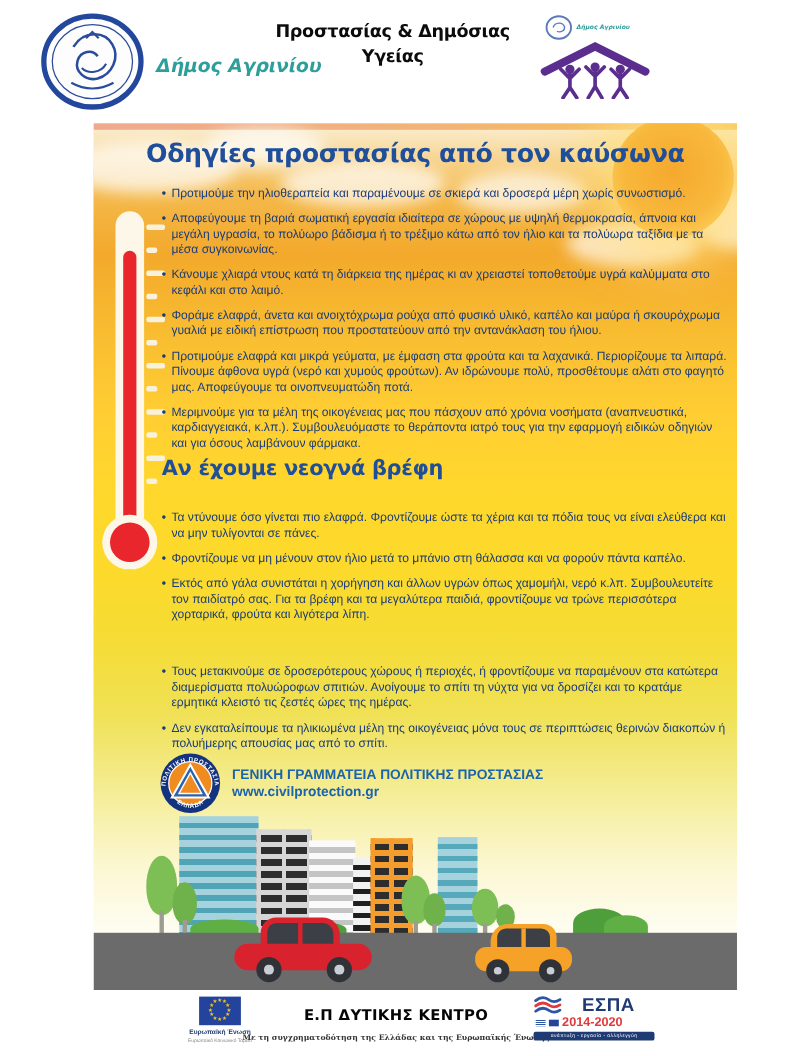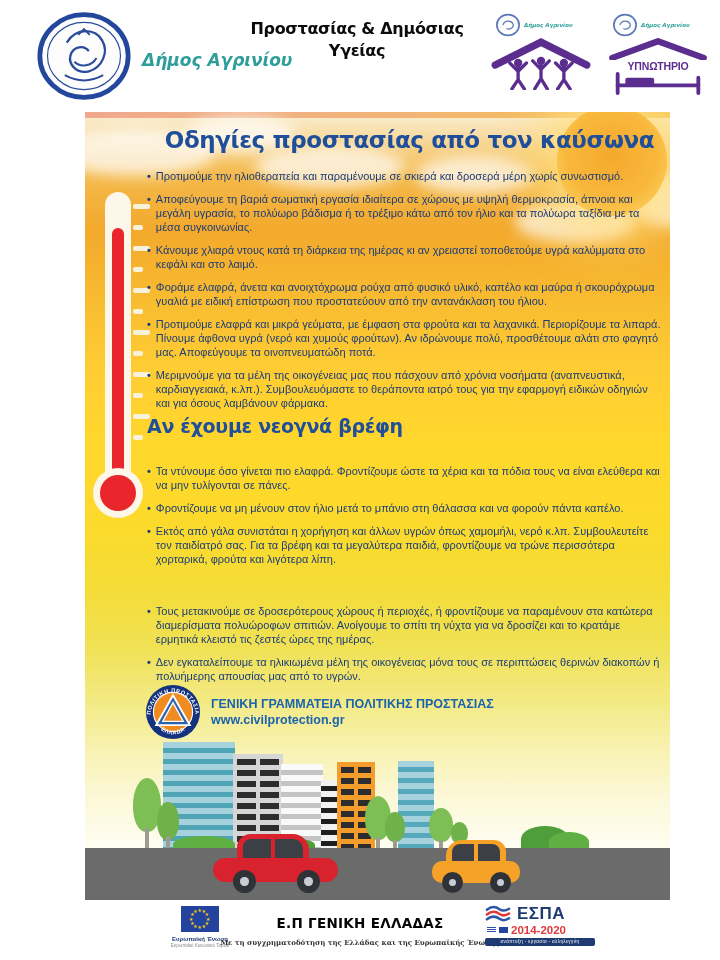--- a/index.html
+++ b/index.html
@@ -26,21 +26,21 @@
       #F9BE31 25%,#FFCD33 33%,#FFD72C 42%,#FCDA2B 52%,#F5DC36 60%,#F0E155 68%,
       #F3EA86 75%,#F8F2B2 81%,#FCF8D8 87%,#FEFDF0 93%,#FFFFFF 100%);}
   .top-strip{position:absolute;left:0;top:0;width:585px;height:6px;
     background:linear-gradient(90deg,#EFA98E,#F2B476 55%,#F5C14E);}
   .cloud{position:absolute;background:#fff;border-radius:50%;filter:blur(7px);opacity:.7;}
   .sun{position:absolute;left:472px;top:-6px;width:110px;height:110px;border-radius:50%;
     background:radial-gradient(circle at 50% 45%,#F5A92D 0%,#F8B83C 55%,#FCCB57 78%,#FFDC82 100%);
     box-shadow:0 0 46px 24px rgba(255,224,130,.8);}
 
   .poster-title{position:absolute;left:45px;top:12px;width:495px;text-align:center;
-    font:bold 23px/32px "DejaVu Sans",sans-serif;color:#1F4E9A;letter-spacing:-.4px;margin-left:32px;}
+    font:bold 23px/32px "DejaVu Sans",sans-serif;color:#1F4E9A;letter-spacing:-.4px;}
 
   .tips{position:absolute;left:62px;width:516px;color:#1B3C78;
     font:normal 11px/14px "Liberation Sans",sans-serif;}
   #tipsA{top:57px;} #tipsB{top:352px;} #tipsC{top:492px;}
   .bullet{display:flex;gap:5px;margin-bottom:9px;}
   .b-dot{flex:0 0 auto;font-weight:bold;line-height:14px;}
   .section-head{position:absolute;left:62px;font:bold 19px/24px "DejaVu Sans",sans-serif;
     color:#1F4E9A;letter-spacing:-.3px;}
   #headB{top:302px;} #headC{top:457px;}
 
@@ -98,21 +98,21 @@
   
   .eu-block{position:absolute;left:170px;top:906px;width:60px;text-align:center;}
   .eu-flag{position:relative;width:38px;height:26px;background:#24439C;margin:0 auto;}
   .eu-flag span{position:absolute;color:#F7C91E;font-size:5px;line-height:5px;}
   .eu-l1{font:bold 6px/8px "Liberation Sans",sans-serif;color:#1F3B73;margin-top:3px;}
   .eu-l2{font:normal 4.5px/6px "Liberation Sans",sans-serif;color:#888;}
   .program-block{position:absolute;left:200px;top:915px;width:320px;text-align:center;}
   .prog-title{font:bold 13.5px/16px "DejaVu Sans",sans-serif;color:#050505;letter-spacing:.3px;}
   .prog-sub{margin-top:7px;font:bold 7px/9px "DejaVu Serif",serif;color:#333;}
   .espa-block{position:absolute;left:485px;top:905px;width:130px;}
-  .espa-row1{display:flex;align-items:center;gap:6px;}
+  .espa-row1{display:flex;align-items:center;gap:18px;}
   .espa-name{font:bold 17px/18px "Liberation Sans",sans-serif;color:#1F3B73;letter-spacing:.5px;}
   .espa-row2{display:flex;align-items:center;gap:3px;margin-top:1px;margin-left:2px;}
   .flag-chip{width:9px;height:6px;}
   .chip-gr{background:repeating-linear-gradient(180deg,#2B55A5 0 1px,#fff 1px 2px);}
   .chip-eu{background:#24439C;}
   .espa-period{font:bold 11.5px/12px "Liberation Sans",sans-serif;color:#E0393E;}
   .espa-bar{margin-top:2px;width:110px;height:8px;background:#1F3B73;border-radius:2px;
     font:normal 4.5px/8px "Liberation Sans",sans-serif;color:#fff;text-align:center;letter-spacing:.4px;}
 </style>
 </head>
@@ -151,41 +151,20 @@
           <circle cx="28" cy="24" r="4" stroke="none"></circle>
             <path d="M28,28 V40 M28,32 L20,24 M28,32 L36,24 M28,40 L22,49 M28,40 L34,49" fill="none"></path>
           <circle cx="50" cy="22" r="4" stroke="none"></circle>
             <path d="M50,26 V39 M50,30 L42,22 M50,30 L58,22 M50,39 L44,49 M50,39 L56,49" fill="none"></path>
           <circle cx="72" cy="24" r="4" stroke="none"></circle>
             <path d="M72,28 V40 M72,32 L64,24 M72,32 L80,24 M72,40 L66,49 M72,40 L78,49" fill="none"></path>
         </g>
       </svg>
     </div>
 
-    <div class="hlogo ypn">
-      <div class="mini-seal-row">
-        <svg viewBox="0 0 30 28">
-          <ellipse cx="15" cy="14" rx="13" ry="12" fill="#FDFDFD" stroke="#5B79B9" stroke-width="2"></ellipse>
-          <path d="M9,14 C11,8 19,8 21,13 C22,17 17,20 13,18" fill="none" stroke="#5B79B9" stroke-width="1.4"></path>
-        </svg>
-        <span class="mini-seal-label">Δήμος Αγρινίου</span>
-      </div>
-      <svg class="glyph" width="104" height="22" viewBox="0 0 100 21">
-        <path d="M6,19 L50,3 L94,19" fill="none" stroke="#5B2D8E" stroke-width="6" stroke-linecap="round"></path>
-      </svg>
-      <div class="cap">ΥΠΝΩΤΗΡΙΟ</div>
-      <svg class="glyph" width="96" height="24" viewBox="0 0 100 25">
-        <g stroke="#5B2D8E" stroke-width="4" stroke-linecap="round" fill="#5B2D8E">
-          <path d="M8,2 V22" fill="none"></path>
-            <path d="M92,6 V22" fill="none"></path>
-          <rect x="16" y="6" width="30" height="8" rx="2" stroke="none"></rect>
-          <path d="M8,14 H92" fill="none"></path>
-        </g>
-      </svg>
-    </div>
   </div>
 
   <div class="poster">
     <div class="top-strip"></div>
 
     <div class="cloud" style="left:-30px;top:16px;width:160px;height:48px;"></div>
     <div class="cloud" style="left:100px;top:4px;width:110px;height:36px;"></div>
     <div class="cloud" style="left:170px;top:34px;width:150px;height:42px;"></div>
     <div class="cloud" style="left:330px;top:44px;width:120px;height:38px;"></div>
     <div class="cloud" style="left:430px;top:90px;width:120px;height:40px;"></div>
@@ -259,21 +238,21 @@
         </div>
       </div>
 
     <div class="tips" id="tipsC">
         <div class="bullet">
           <span class="b-dot">•</span>
           <span>Τους μετακινούμε σε δροσερότερους χώρους ή περιοχές, ή φροντίζουμε να παραμένουν στα κατώτερα διαμερίσματα πολυώροφων σπιτιών. Ανοίγουμε το σπίτι τη νύχτα για να δροσίζει και το κρατάμε ερμητικά κλειστό τις ζεστές ώρες της ημέρας.</span>
         </div>
         <div class="bullet">
           <span class="b-dot">•</span>
-          <span>Δεν εγκαταλείπουμε τα ηλικιωμένα μέλη της οικογένειας μόνα τους σε περιπτώσεις θερινών διακοπών ή πολυήμερης απουσίας μας από το υγρών.</span>
+          <span>Δεν εγκαταλείπουμε τα ηλικιωμένα μέλη της οικογένειας μόνα τους σε περιπτώσεις θερινών διακοπών ή πολυήμερης απουσίας μας από το σπίτι.</span>
         </div>
       </div>
 
     <div class="cp-row">
       <svg class="cp-badge" viewBox="0 0 60 60">
         <circle cx="30" cy="30" r="29" fill="#14337E"></circle>
         <circle cx="30" cy="30" r="21" fill="#EF8B1F" stroke="#FFFFFF" stroke-width="1.2"></circle>
         <path d="M30,12 L48,44 L12,44 Z" fill="#2D62AC" stroke="#FFFFFF" stroke-width="2"></path>
         <path d="M30,20 L41,40 L19,40 Z" fill="#EF8B1F" stroke="#FFFFFF" stroke-width="1.4"></path>
         <defs>
@@ -348,21 +327,21 @@
     </div>
   </div>
 
   <div class="eu-block">
     <div class="eu-flag"><i style="all:unset"></i><span style="left: 16.5px; top: 2px;">★</span><span style="left: 20.75px; top: 3.13878px;">★</span><span style="left: 23.8612px; top: 6.25px;">★</span><span style="left: 25px; top: 10.5px;">★</span><span style="left: 23.8612px; top: 14.75px;">★</span><span style="left: 20.75px; top: 17.8612px;">★</span><span style="left: 16.5px; top: 19px;">★</span><span style="left: 12.25px; top: 17.8612px;">★</span><span style="left: 9.13878px; top: 14.75px;">★</span><span style="left: 8px; top: 10.5px;">★</span><span style="left: 9.13878px; top: 6.25px;">★</span><span style="left: 12.25px; top: 3.13878px;">★</span></div>
     <div class="eu-l1">Ευρωπαϊκή Ένωση</div>
     <div class="eu-l2">Ευρωπαϊκό Κοινωνικό Ταμείο</div>
   </div>
 
   <div class="program-block">
-    <div class="prog-title">Ε.Π ΓΕΝΙΚΗ ΕΛΛΑΔΑΣ</div>
+    <div class="prog-title">Ε.Π ΔΥΤΙΚΗΣ ΚΕΝΤΡΟ</div>
     <div class="prog-sub">Με τη συγχρηματοδότηση της Ελλάδας και της Ευρωπαϊκής Ένωσης</div>
   </div>
 
   <div class="espa-block">
     <div class="espa-row1">
       <svg width="26" height="18" viewBox="0 0 27 18">
         <g fill="none" stroke-linecap="round" stroke-width="2.6">
           <path d="M2,4.5 C7,0.5 11,1 15,4 C18,6 22,5.5 25,3.5" stroke="#2B55A5"></path>
           <path d="M2,9.5 C7,5.5 11,6 15,9 C18,11 22,10.5 25,8.5" stroke="#E0393E"></path>
           <path d="M2,14.5 C7,10.5 11,11 15,14 C18,16 22,15.5 25,13.5" stroke="#2B55A5"></path>

